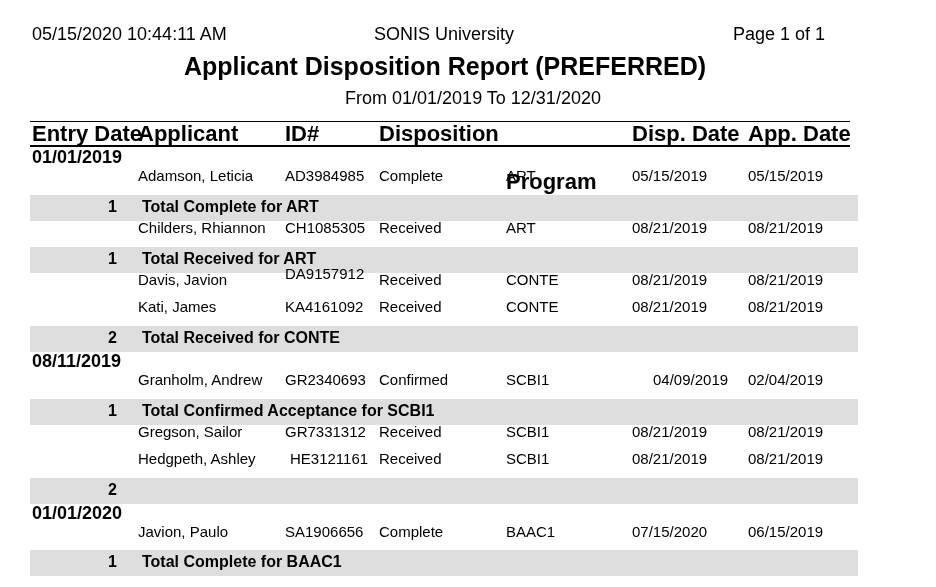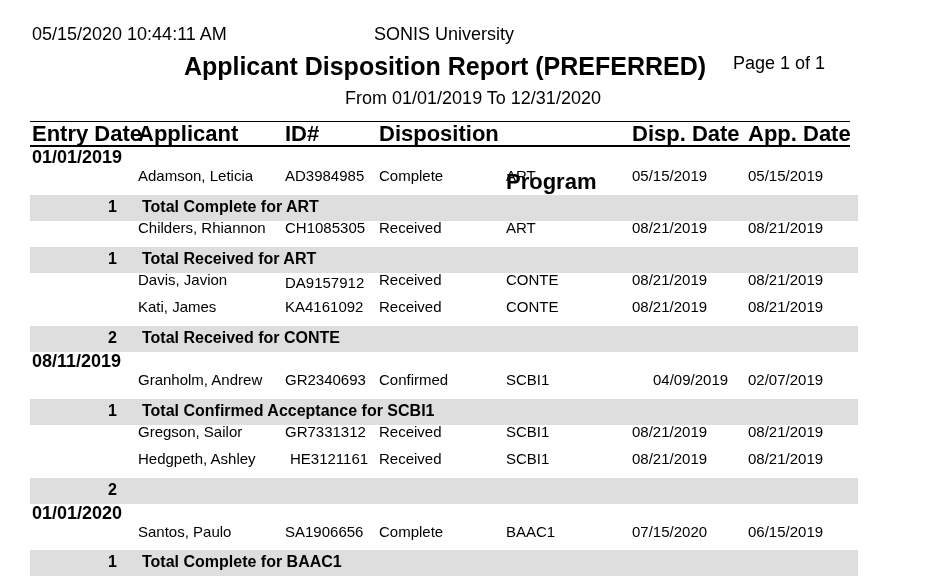--- a/index.html
+++ b/index.html
@@ -15,21 +15,21 @@
   .cell { font-size: 15px; }
   .band { position: absolute; left: 30px; width: 828px; height: 26px; background: #dedede; }
   .band .cnt { position: absolute; right: 741px; top: 3px; font-size: 16px; font-weight: bold; }
   .band .lbl { position: absolute; left: 112px; top: 3px; font-size: 16px; font-weight: bold; white-space: nowrap; }
 </style>
 </head>
 <body>
 
 <div class="abs hdr-small" style="left:32px;">05/15/2020 10:44:11 AM</div>
 <div class="abs hdr-small" style="left:374px;">SONIS University</div>
-<div class="abs hdr-small" style="left:733px;margin-top:29px;">Page 1 of 1</div>
+<div class="abs hdr-small" style="left:733px;">Page 1 of 1</div>
 <div class="abs title">Applicant Disposition Report (PREFERRED)</div>
 <div class="abs range">From 01/01/2019 To 12/31/2020</div>
 
 <div class="rule" style="top:121px;height:1px;"></div>
 <div class="abs col-h" style="left:32px;">Entry Date</div>
 <div class="abs col-h" style="left:138px;">Applicant</div>
 <div class="abs col-h" style="left:285px;">ID#</div>
 <div class="abs col-h" style="left:379px;">Disposition</div>
 <div class="abs col-h" style="left:506px;margin-top:48px;">Program</div>
 <div class="abs col-h" style="left:632px;">Disp. Date</div>
@@ -61,21 +61,21 @@
   <div class="abs cell" style="top:219px;left:748px;">08/21/2019</div>
 </div>
 
 <div class="band" style="top:247px;">
   <span class="cnt">1</span>
   <span class="lbl">Total Received for ART</span>
 </div>
 
 <div>
   <div class="abs cell" style="top:271px;left:138px;">Davis, Javion</div>
-  <div class="abs cell" style="top:274px;left:285px;">DA9157912</div>
+  <div class="abs cell" style="top:265px;left:285px;">DA9157912</div>
   <div class="abs cell" style="top:271px;left:379px;">Received</div>
   <div class="abs cell" style="top:271px;left:506px;">CONTE</div>
   <div class="abs cell" style="top:271px;left:632px;">08/21/2019</div>
   <div class="abs cell" style="top:271px;left:748px;">08/21/2019</div>
 </div>
 
 <div>
   <div class="abs cell" style="top:298px;left:138px;">Kati, James</div>
   <div class="abs cell" style="top:298px;left:285px;">KA4161092</div>
   <div class="abs cell" style="top:298px;left:379px;">Received</div>
@@ -90,21 +90,21 @@
 </div>
 
 <div class="abs entry" style="top:351px;">08/11/2019</div>
 
 <div>
   <div class="abs cell" style="top:371px;left:138px;">Granholm, Andrew</div>
   <div class="abs cell" style="top:371px;left:285px;">GR2340693</div>
   <div class="abs cell" style="top:371px;left:379px;">Confirmed</div>
   <div class="abs cell" style="top:371px;left:506px;">SCBI1</div>
   <div class="abs cell" style="top:371px;left:632px;margin-left:21px;">04/09/2019</div>
-  <div class="abs cell" style="top:371px;left:748px;">02/07/2019</div>
+  <div class="abs cell" style="top:371px;left:748px;">02/04/2019</div>
 </div>
 
 <div class="band" style="top:399px;">
   <span class="cnt">1</span>
   <span class="lbl">Total Confirmed Acceptance for SCBI1</span>
 </div>
 
 <div>
   <div class="abs cell" style="top:423px;left:138px;">Gregson, Sailor</div>
   <div class="abs cell" style="top:423px;left:285px;">GR7331312</div>
@@ -123,21 +123,21 @@
   <div class="abs cell" style="top:450px;left:748px;">08/21/2019</div>
 </div>
 
 <div class="band" style="top:478px;">
   <span class="cnt">2</span>
 </div>
 
 <div class="abs entry" style="top:503px;">01/01/2020</div>
 
 <div>
-  <div class="abs cell" style="top:523px;left:138px;">Santos, Paulo</div>
+  <div class="abs cell" style="top:523px;left:138px;">Javion, Paulo</div>
   <div class="abs cell" style="top:523px;left:285px;">SA1906656</div>
   <div class="abs cell" style="top:523px;left:379px;">Complete</div>
   <div class="abs cell" style="top:523px;left:506px;">BAAC1</div>
   <div class="abs cell" style="top:523px;left:632px;">07/15/2020</div>
   <div class="abs cell" style="top:523px;left:748px;">06/15/2019</div>
 </div>
 
 <div class="band" style="top:550px;">
   <span class="cnt">1</span>
   <span class="lbl">Total Complete for BAAC1</span>

